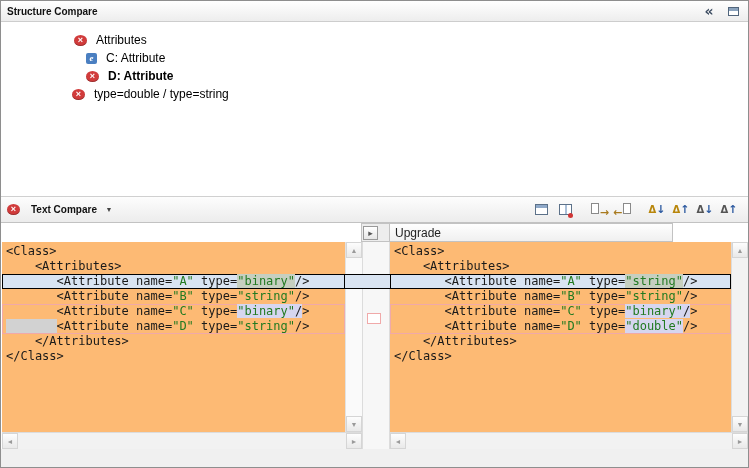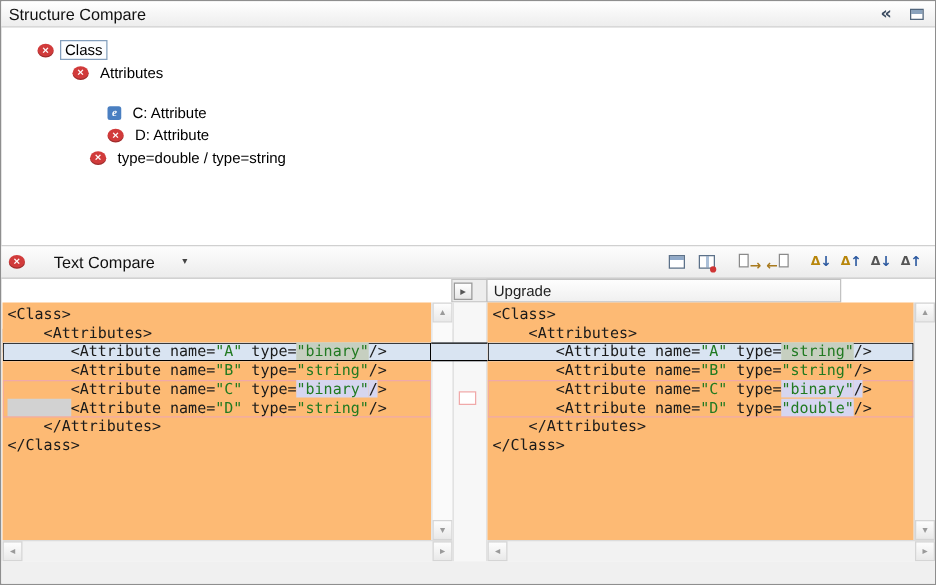--- a/index.html
+++ b/index.html
@@ -5,42 +5,42 @@
   html,body{margin:0;padding:0;background:#fff;}
   .compare-window{
     position:relative;width:749px;height:468px;box-sizing:border-box;
     border:1px solid #8e8e8e;background:#fff;overflow:hidden;
     font-family:"Liberation Sans",sans-serif;font-size:12px;color:#000;
   }
   
   .sc-header{position:absolute;left:0;right:0;top:0;height:21px;box-sizing:border-box;
     display:flex;align-items:center;padding:0 6px;
     background:linear-gradient(#ffffff,#ededed);border-bottom:1px solid #cdcdcd;}
-  .sc-title,.tc-title{font-size:13px;color:#111;}
+  .sc-title,.tc-title{font-size:10px;color:#111;font-weight:bold;}
   .sc-toolbar{margin-left:auto;display:flex;gap:6px;align-items:center;}
   .hdr-btn{width:18px;height:16px;display:inline-flex;align-items:center;justify-content:center;cursor:default;}
   .collapse-all-icon::before{content:"\00ab";font:bold 14px/1 "DejaVu Sans",sans-serif;color:#3c4c61;}
   .pane-icon::before{content:"";display:block;width:11px;height:9px;box-sizing:border-box;
     border:1px solid #51657c;background:linear-gradient(#8ba3bd 0 3px,#fff 3px);}
   
   .sc-tree{position:absolute;left:1px;right:1px;top:22px;height:173px;background:#fff;padding-top:8px;box-sizing:border-box;overflow:hidden;}
   .tree-row{height:18px;display:flex;align-items:center;}
   .tree-label{padding:0 3px;border:1px solid transparent;white-space:pre;}
   .tree-label.selected{border:1px solid #84a0be;background:#fbfdff;}
   .ticon{margin-right:5px;flex:none;}
   .change-icon{display:inline-block;width:13px;height:11px;background:#d13b3b;border-radius:50%;
     position:relative;box-shadow:inset 0 -1px 0 rgba(0,0,0,.25);}
   .change-icon::before{content:"\00d7";position:absolute;left:0;right:0;top:0;bottom:0;
     color:#fff;font:bold 9px/11px "Liberation Sans",sans-serif;text-align:center;}
   .attribute-icon{display:inline-block;width:11px;height:11px;background:#4a7fc1;border-radius:2px;position:relative;}
   .attribute-icon::before{content:"e";position:absolute;left:0;right:0;top:0;bottom:0;
     color:#fff;font:italic bold 9px/11px "Liberation Serif",serif;text-align:center;}
   
   .tc-header{position:absolute;left:0;right:0;top:195px;height:27px;box-sizing:border-box;
-    display:flex;align-items:center;gap:18px;padding:0 6px;
+    display:flex;align-items:center;gap:6px;padding:0 6px;
     background:linear-gradient(#fdfdfd,#ececec);
     border-top:1px solid #d0d0d0;border-bottom:1px solid #c2c2c2;}
   .tc-chevron{width:12px;height:12px;display:inline-flex;align-items:center;justify-content:center;}
   .tc-chevron::before{content:"\25bc";font-size:7px;color:#444;}
   .tc-toolbar{margin-left:auto;display:flex;align-items:center;gap:2px;padding-right:2px;}
   .tb-btn{width:22px;height:20px;position:relative;display:inline-flex;align-items:center;justify-content:center;cursor:default;}
   .tb-btn:nth-of-type(3),.tb-btn:nth-of-type(5){margin-left:10px;}
   .ancestor-pane-icon::before{content:"";width:13px;height:11px;box-sizing:border-box;
     border:1px solid #5c7189;background:linear-gradient(#8fa9c9 0 3px,#fff 3px);}
   .swap-panes-icon::before{content:"";width:13px;height:11px;box-sizing:border-box;
@@ -108,33 +108,29 @@
 
   <div class="sc-header">
     <span class="sc-title">Structure Compare</span>
     <span class="sc-toolbar" id="sc-toolbar">
         <span class="hdr-btn collapse-all-icon"></span>
         <span class="hdr-btn pane-icon"></span>
       </span>
   </div>
 
   <div class="sc-tree" id="structure-tree">
-      <div class="tree-row" style="padding-left: 28px;">
-        <span class="ticon change-icon"></span>
-        <span class="tree-label selected">Class</span>
-      </div>
-      <div class="tree-row" style="padding-left: 56px;">
+      <div class="tree-row" style="padding-left: 72px;">
         <span class="ticon change-icon"></span>
         <span class="tree-label">Attributes</span>
       </div>
-      <div class="tree-row" style="padding-left: 84px; margin-top: 14px;">
+      <div class="tree-row" style="padding-left: 84px;">
         <span class="ticon attribute-icon"></span>
         <span class="tree-label">C: Attribute</span>
       </div>
-      <div class="tree-row" style="padding-left: 84px;">
+      <div class="tree-row" style="padding-left: 84px; font-weight: bold;">
         <span class="ticon change-icon"></span>
         <span class="tree-label">D: Attribute</span>
       </div>
       <div class="tree-row" style="padding-left: 70px;">
         <span class="ticon change-icon"></span>
         <span class="tree-label">type=double / type=string</span>
       </div>
     </div>
 
   <div class="tc-header">

